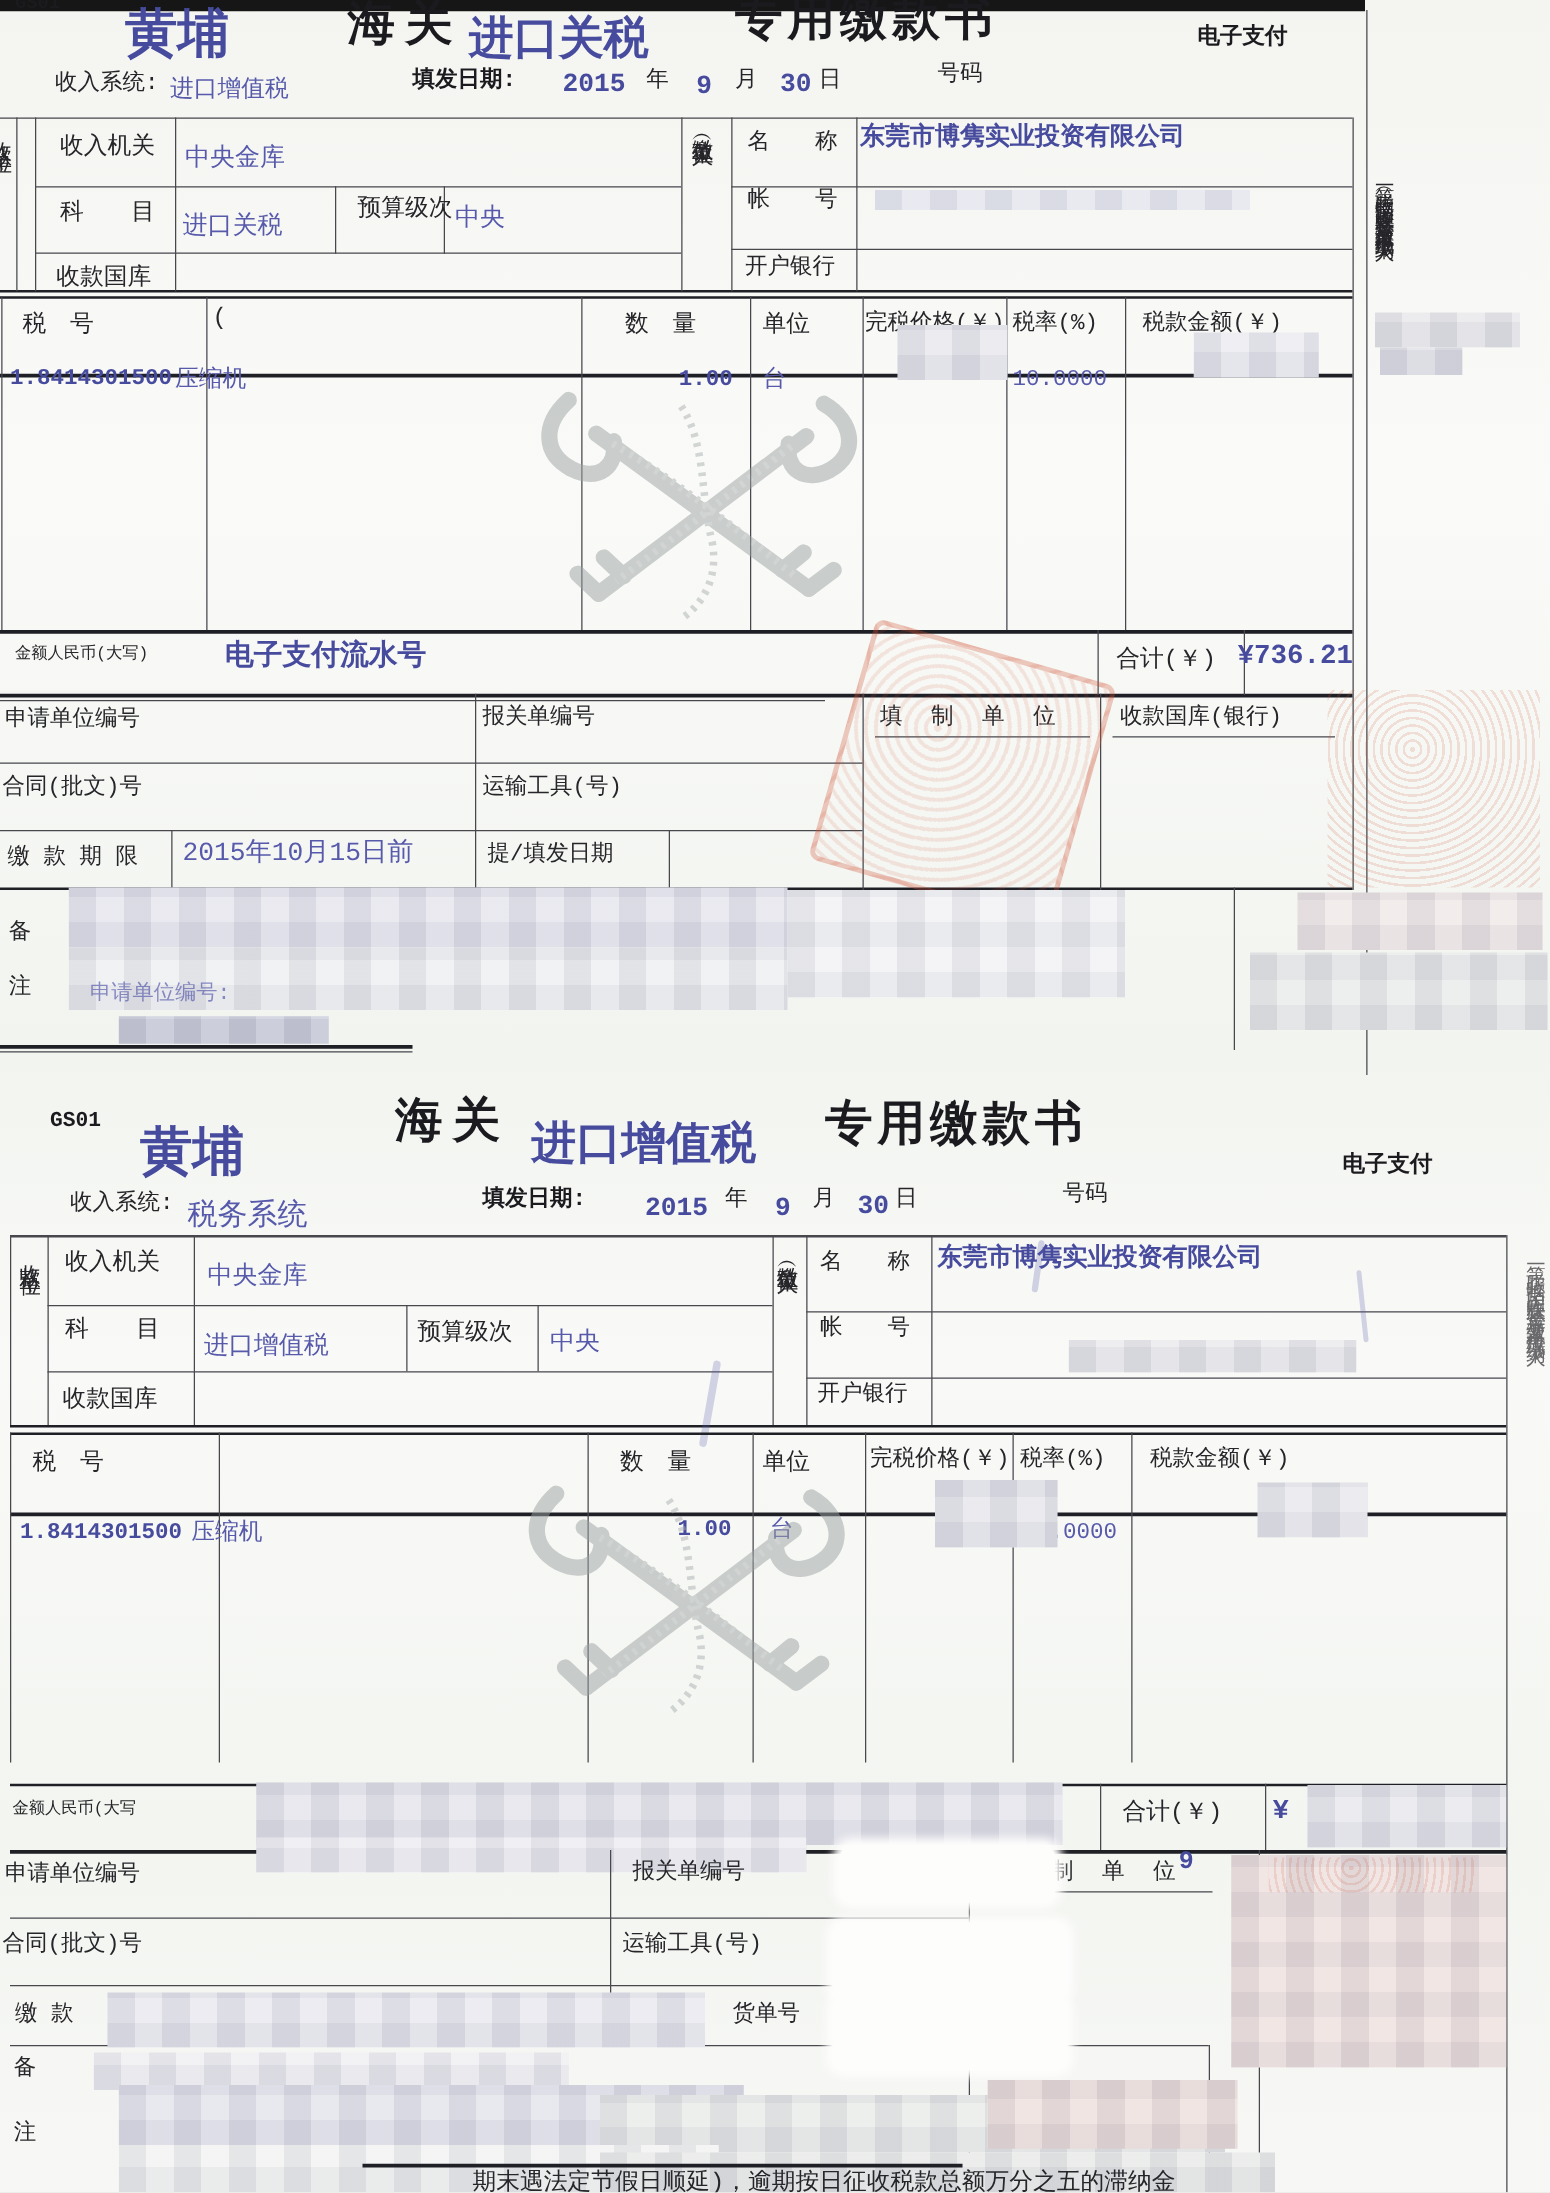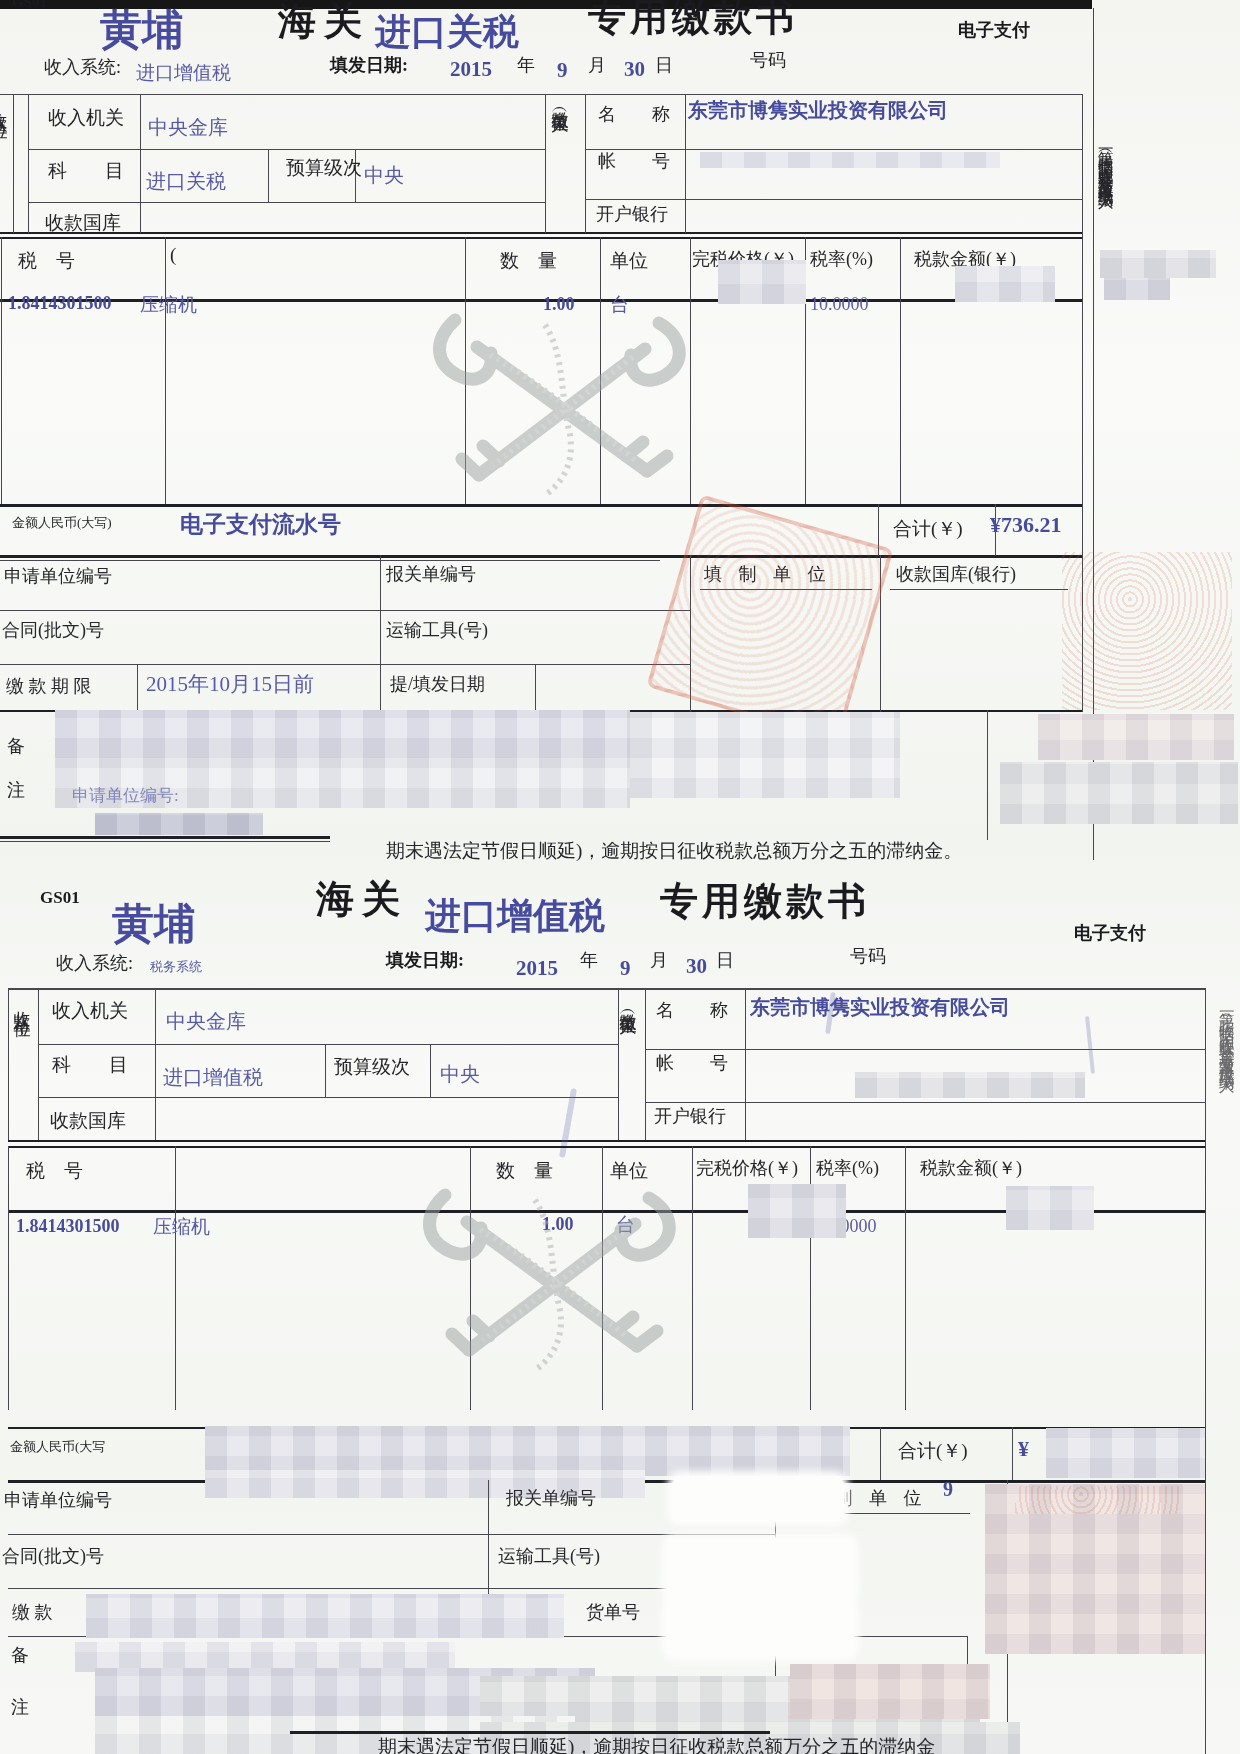--- a/index.html
+++ b/index.html
@@ -1,18 +1,18 @@
 <!DOCTYPE html>
 <html><head>
 <meta charset="utf-8">
 <style>
   html,body{margin:0;padding:0;background:#e9eae6;}
   #page{position:relative;width:1240px;height:1754px;overflow:hidden;
     background:linear-gradient(180deg,#f4f5f1 0%,#fafbf8 22%,#f2f4f0 48%,#f9faf7 62%,#f3f5f1 84%,#f7f8f5 100%);
-    font-family:Liberation Serif, serif;color:#26262a;}
+    font-family:Liberation Mono, monospace;color:#26262a;}
   .t{position:absolute;white-space:nowrap;line-height:1.15;}
   .lb{color:#26262a;}
   .bk{color:#1b1b1f;font-weight:bold;}
   .vv{color:#575aab;}
   .vb{color:#474b9e;font-weight:bold;}
   .vt{writing-mode:vertical-rl;text-orientation:upright;letter-spacing:3px;}
   .hl,.vl{position:absolute;background:#47474d;display:block;}
   .hl{height:1.3px;}
   .vl{width:1.3px;}
   .dk{background:#1f1f26;}
@@ -173,33 +173,32 @@
   <i class="mz" style="left:55px;top:710px;width:575px;height:48px;background-color:#e3e3ec"></i>
   <i class="mz" style="left:55px;top:758px;width:575px;height:50px;background-color:#eceef0"></i>
   <i class="mz" style="left:630px;top:712px;width:270px;height:86px;background-color:#f0f1f3"></i>
   <i class="mz" style="left:1038px;top:714px;width:196px;height:46px;background-color:#efe7e6"></i>
   <i class="mz" style="left:1000px;top:762px;width:238px;height:62px;background-color:#e8eae9"></i>
   <div class="t vv faded" style="left:72px;top:786px;font-size:17px">申请单位编号:</div>
   <i class="mz" style="left:95px;top:813px;width:168px;height:22px;background-color:#caccda"></i>
 
   <i class="hl h25 dk" style="left:0;top:836px;width:330px"></i>
   <i class="hl" style="left:0;top:841px;width:330px"></i>
-  <div class="t lb" style="left:386px;top:840px;font-size:19px">期末遇法定节假日顺延)，逾期按日征收税款总额万分之五的滞纳金。</div>
 
   <div class="t vt lb" style="left:1097px;top:138px;height:650px;font-size:15.5px;letter-spacing:2px">第一联（收据）国库收款签章后交缴款单位或缴纳人</div>
 
   <div class="t bk" style="left:40px;top:888px;font-size:17px">GS01</div>
   <div class="t vb" style="left:112px;top:900px;font-size:42px">黄埔</div>
   <div class="t bk" style="left:316px;top:878px;font-size:38px;letter-spacing:8px">海关</div>
   <div class="t vb" style="left:425px;top:896px;font-size:36px">进口增值税</div>
   <div class="t bk" style="left:660px;top:880px;font-size:38px;letter-spacing:4px">专用缴款书</div>
   <div class="t bk" style="left:1074px;top:923px;font-size:18px">电子支付</div>
 
   <div class="t lb" style="left:56px;top:953px;font-size:18px">收入系统:</div>
-  <div class="t vv" style="left:150px;top:960px;font-size:13px">税务系统</div>
+  <div class="t vv" style="left:150px;top:960px;font-size:24px">税务系统</div>
   <div class="t bk" style="left:386px;top:950px;font-size:18px">填发日期:</div>
   <div class="t vb" style="left:516px;top:956px;font-size:21px">2015</div>
   <div class="t lb" style="left:580px;top:950px;font-size:18px">年</div>
   <div class="t vb" style="left:620px;top:956px;font-size:21px">9</div>
   <div class="t lb" style="left:650px;top:950px;font-size:18px">月</div>
   <div class="t vb" style="left:686px;top:954px;font-size:21px">30</div>
   <div class="t lb" style="left:716px;top:950px;font-size:18px">日</div>
   <div class="t lb" style="left:850px;top:946px;font-size:18px">号码</div>
 
   <i class="hl h2" style="left:8px;top:988px;width:1197px"></i>

